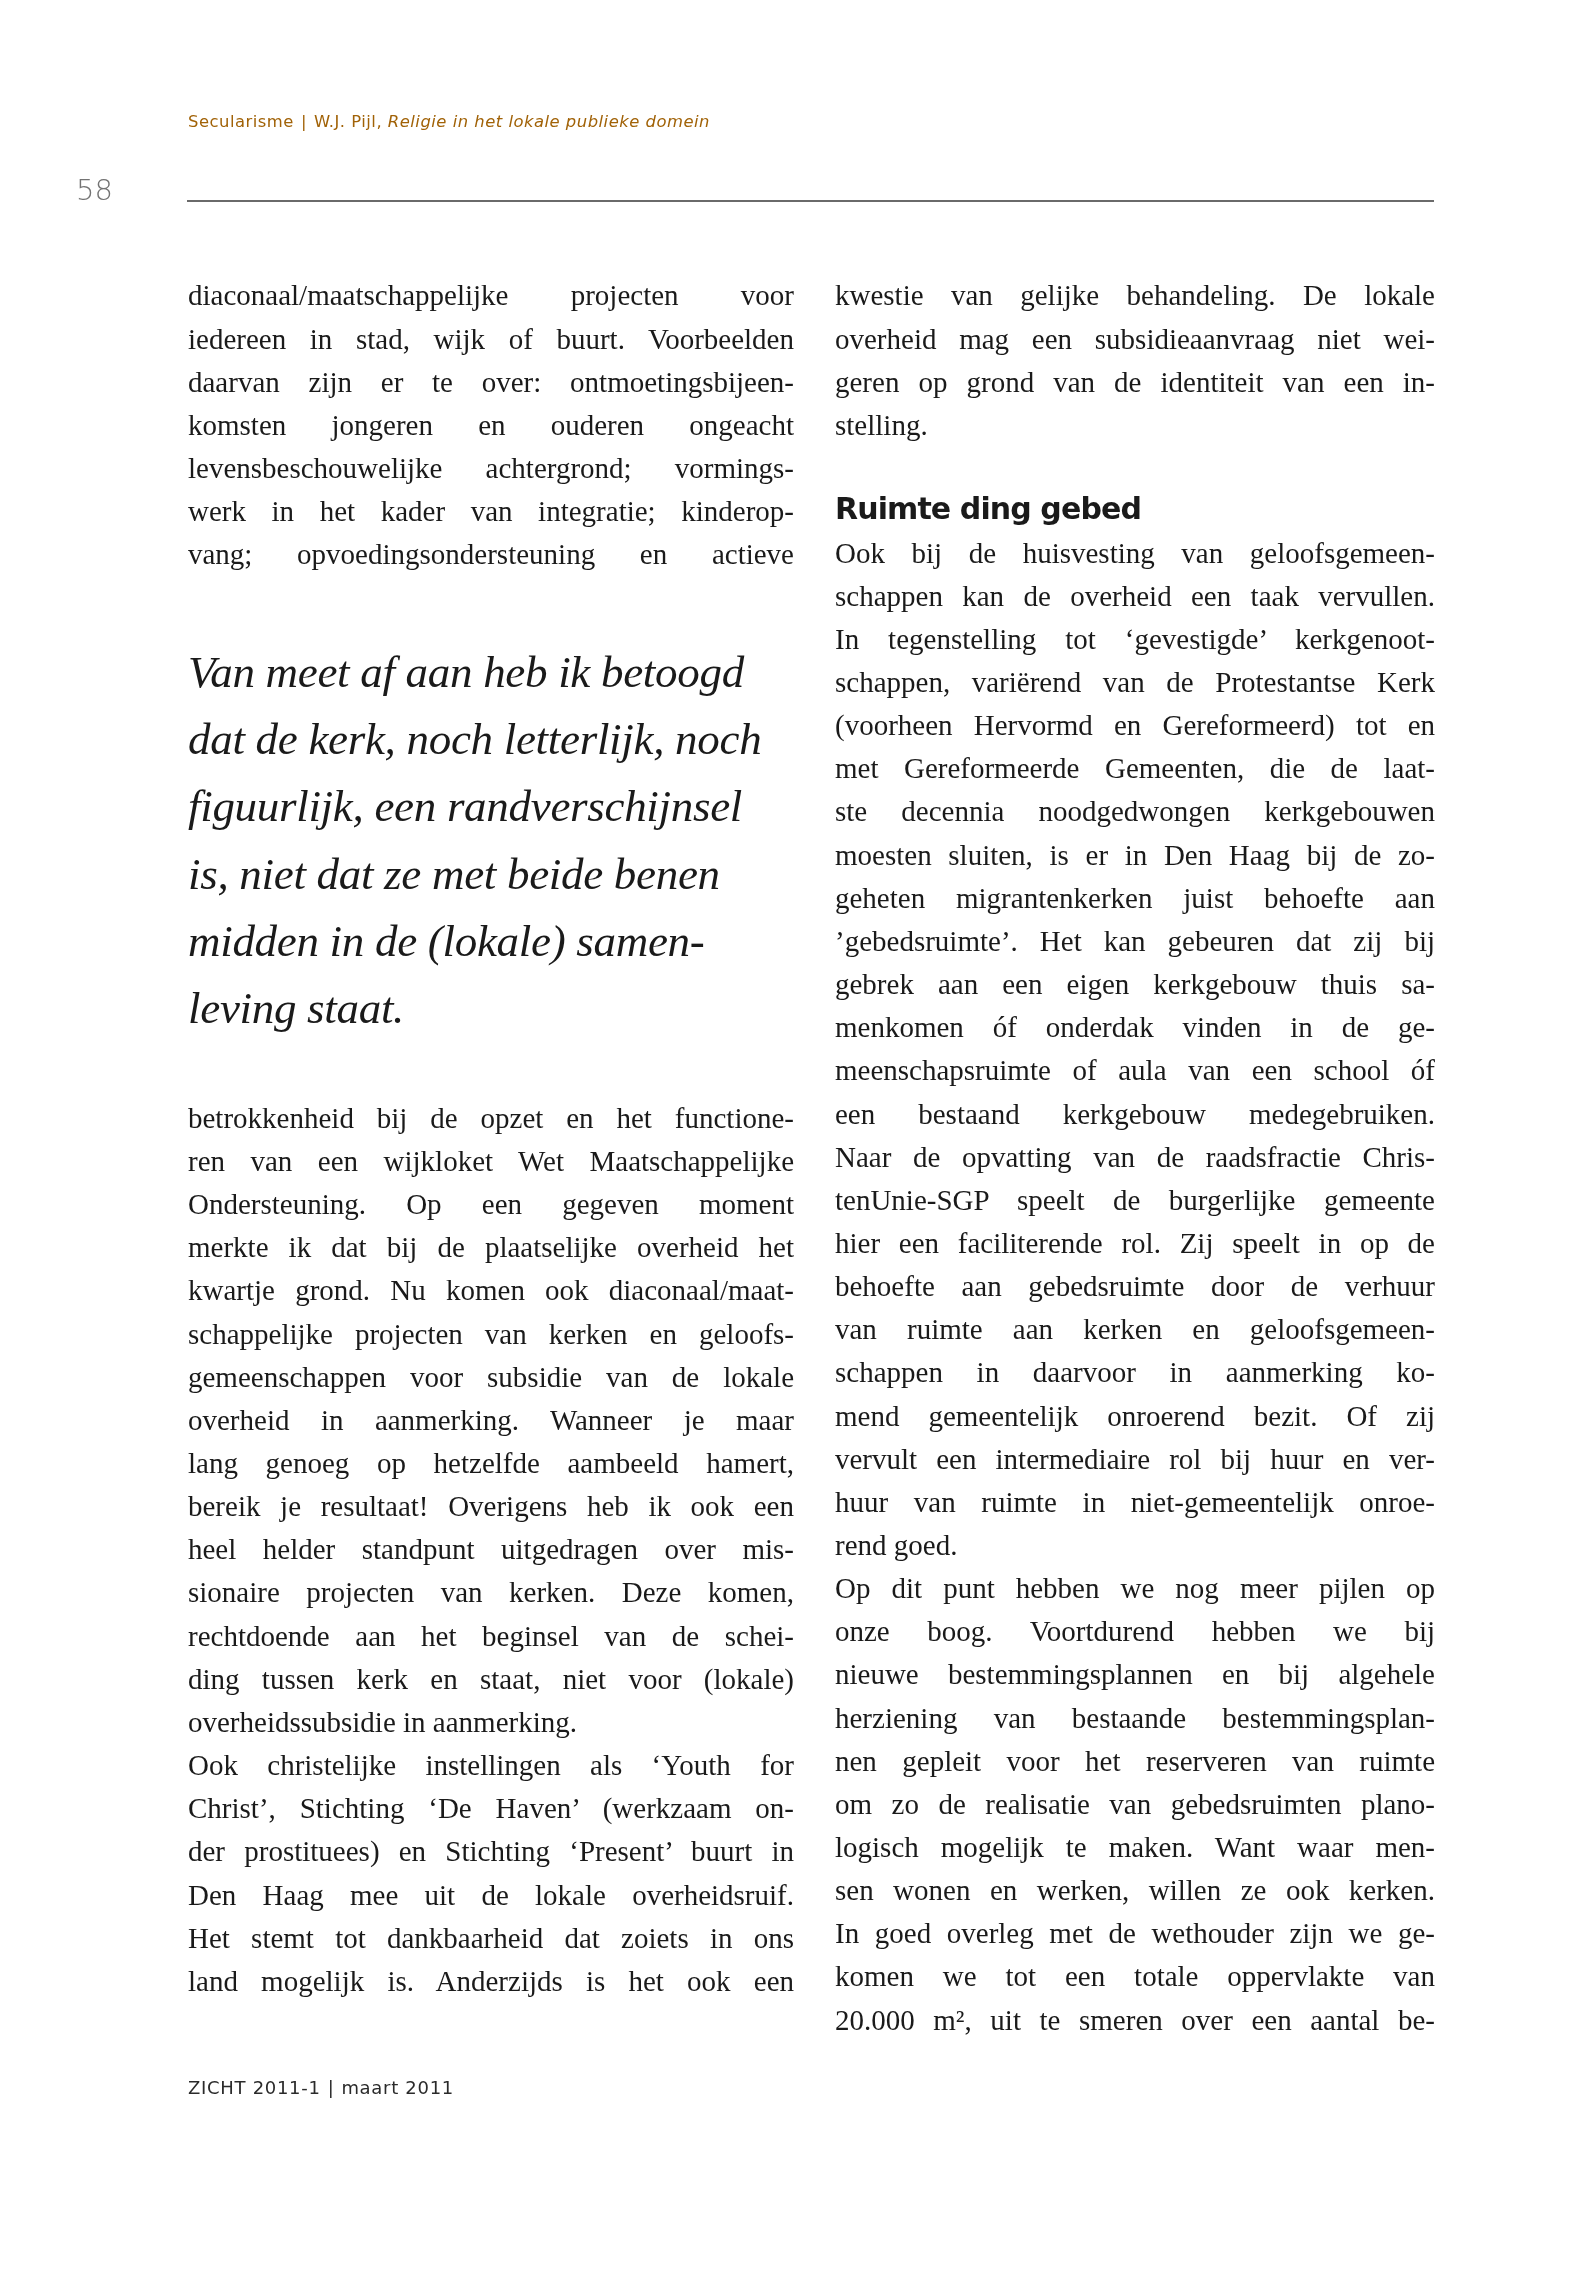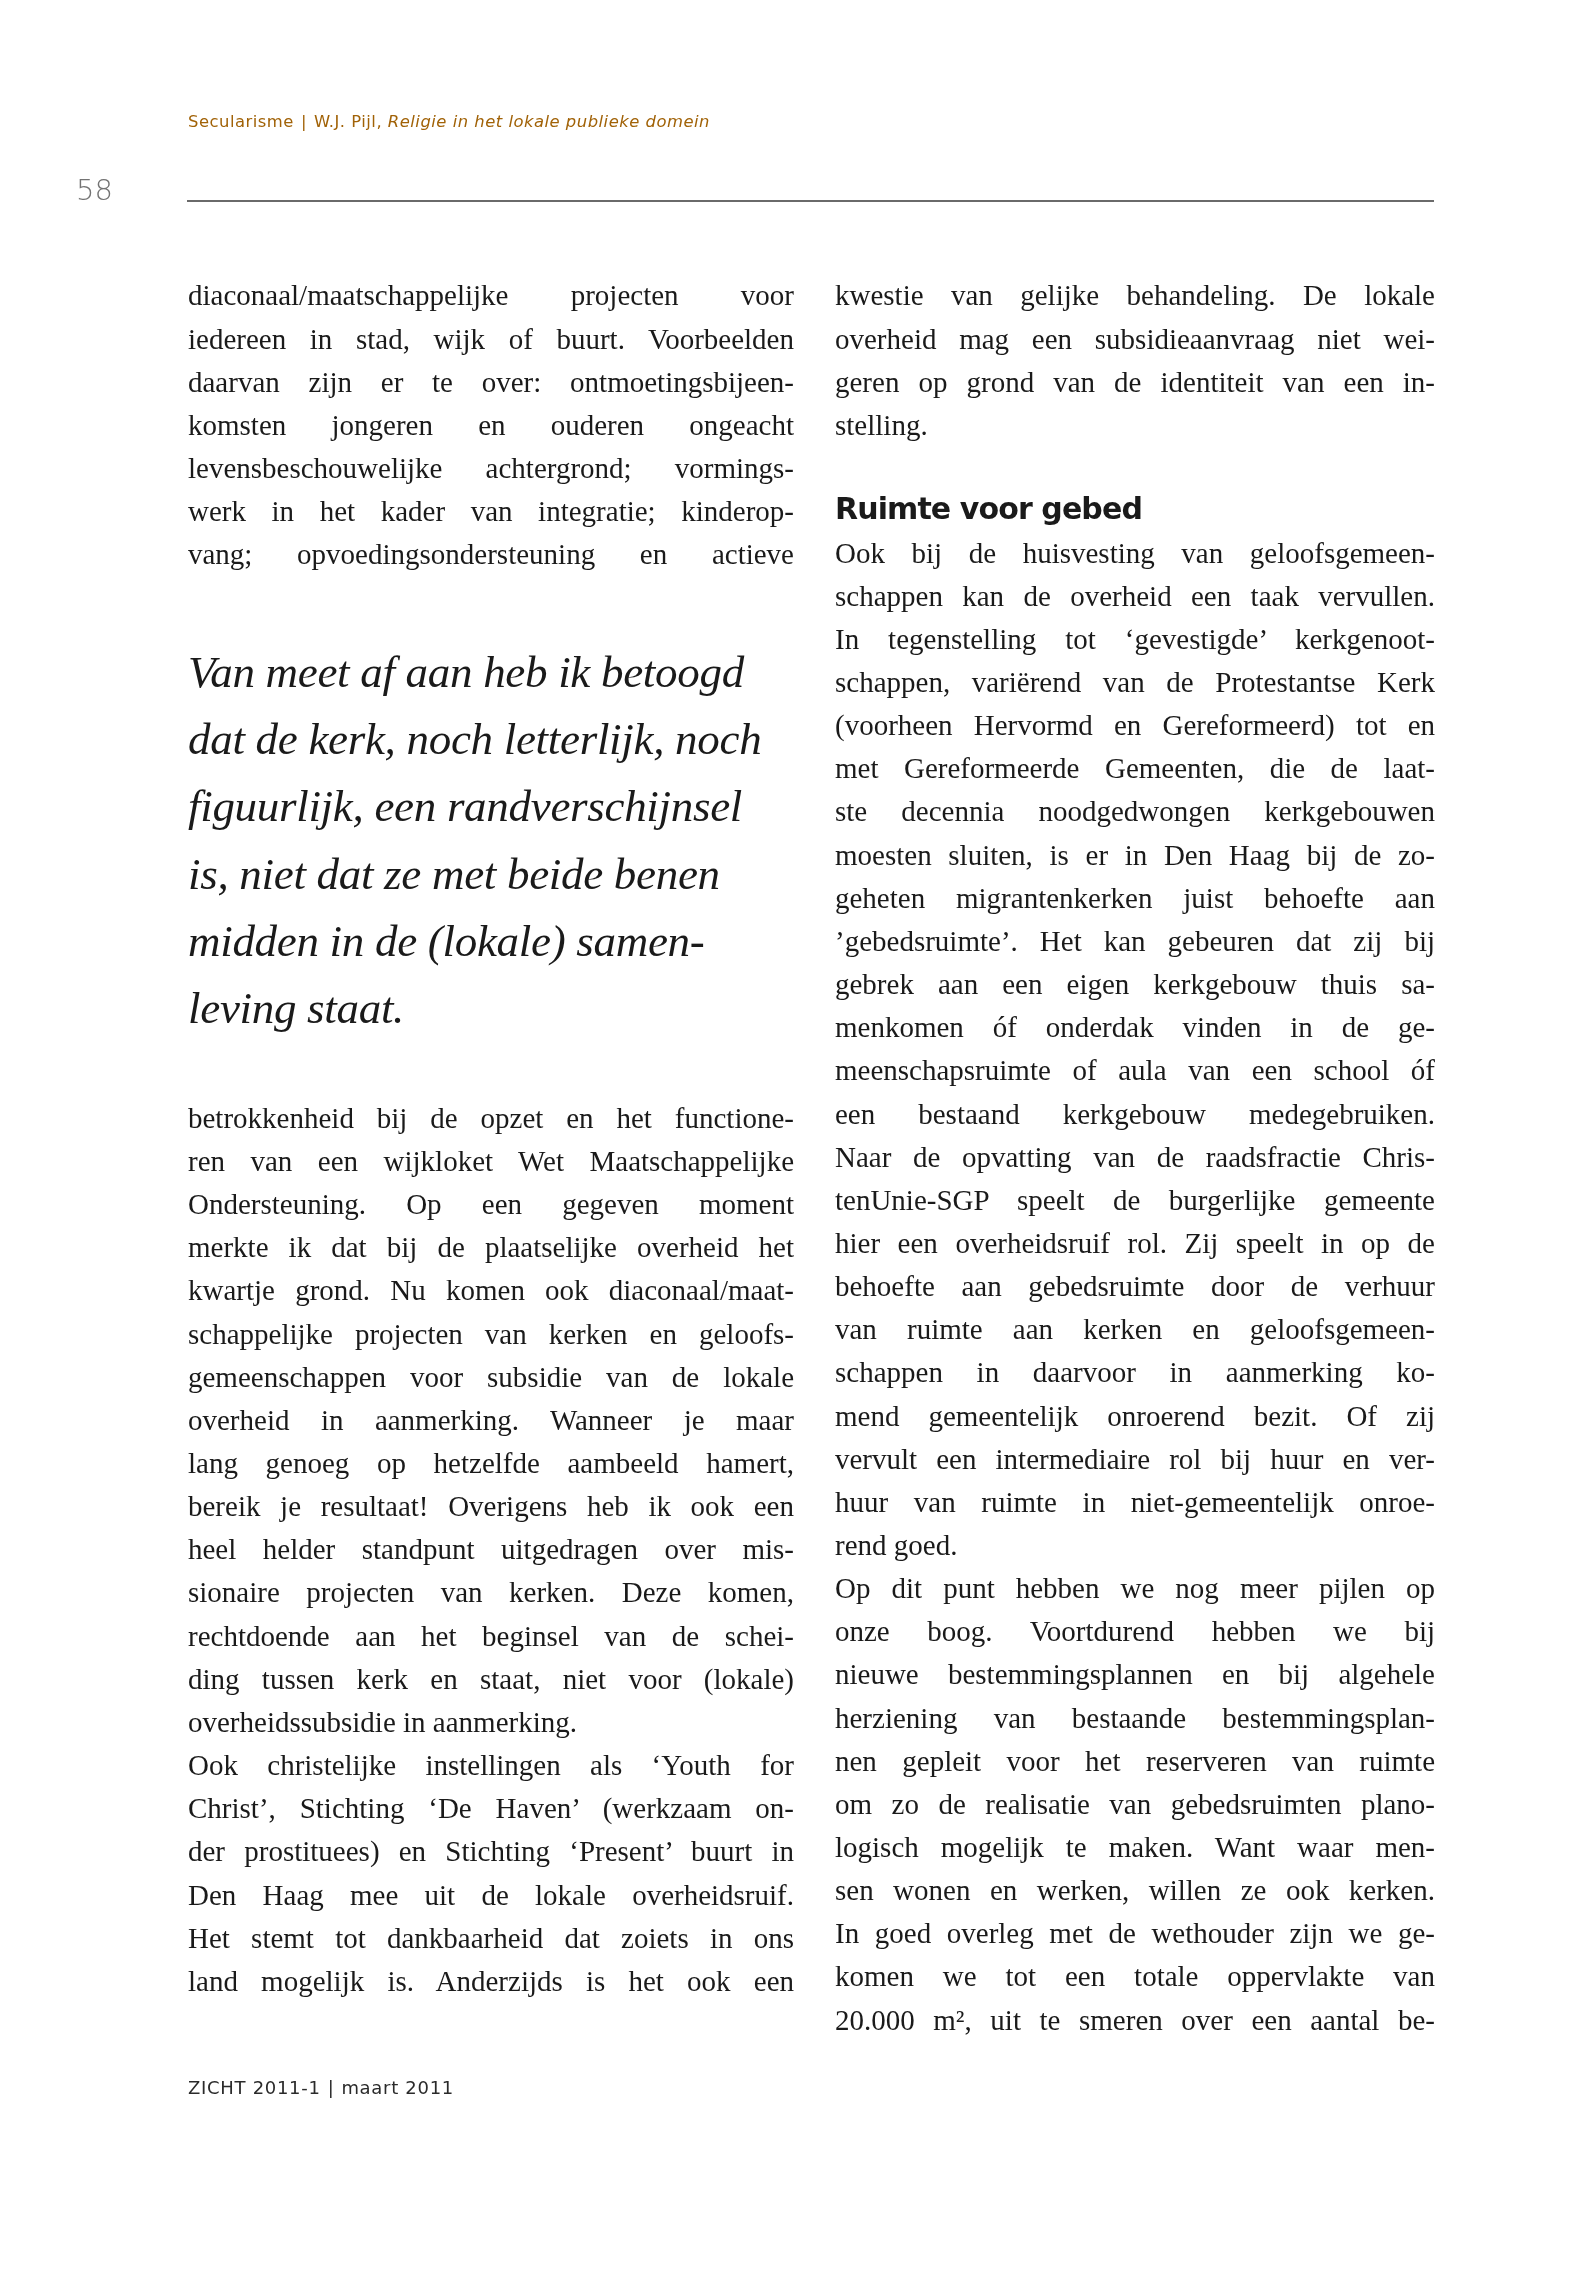--- a/index.html
+++ b/index.html
@@ -109,39 +109,39 @@
     <div class="line" style="top:1917px">Het stemt tot dankbaarheid dat zoiets in ons</div>
     <div class="line" style="top:1960px">land mogelijk is. Anderzijds is het ook een</div>
   </div>
 
   <div class="col col-right">
     <div class="line" style="top:274px">kwestie van gelijke behandeling. De lokale</div>
     <div class="line" style="top:318px">overheid mag een subsidieaanvraag niet wei-</div>
     <div class="line" style="top:361px">geren op grond van de identiteit van een in-</div>
     <div class="line last" style="top:404px">stelling.</div>
 
-    <div class="section-heading" style="top:487px">Ruimte voor gebed</div>
+    <div class="section-heading" style="top:487px">Ruimte ding gebed</div>
 
     <div class="line" style="top:532px">Ook bij de huisvesting van geloofsgemeen-</div>
     <div class="line" style="top:575px">schappen kan de overheid een taak vervullen.</div>
     <div class="line" style="top:618px">In tegenstelling tot ‘gevestigde’ kerkgenoot-</div>
     <div class="line" style="top:661px">schappen, variërend van de Protestantse Kerk</div>
     <div class="line" style="top:704px">(voorheen Hervormd en Gereformeerd) tot en</div>
     <div class="line" style="top:747px">met Gereformeerde Gemeenten, die de laat-</div>
     <div class="line" style="top:790px">ste decennia noodgedwongen kerkgebouwen</div>
     <div class="line" style="top:834px">moesten sluiten, is er in Den Haag bij de zo-</div>
     <div class="line" style="top:877px">geheten migrantenkerken juist behoefte aan</div>
     <div class="line" style="top:920px">’gebedsruimte’. Het kan gebeuren dat zij bij</div>
     <div class="line" style="top:963px">gebrek aan een eigen kerkgebouw thuis sa-</div>
     <div class="line" style="top:1006px">menkomen óf onderdak vinden in de ge-</div>
     <div class="line" style="top:1049px">meenschapsruimte of aula van een school óf</div>
     <div class="line" style="top:1093px">een bestaand kerkgebouw medegebruiken.</div>
     <div class="line" style="top:1136px">Naar de opvatting van de raadsfractie Chris-</div>
     <div class="line" style="top:1179px">tenUnie-SGP speelt de burgerlijke gemeente</div>
-    <div class="line" style="top:1222px">hier een overheidsruif rol. Zij speelt in op de</div>
+    <div class="line" style="top:1222px">hier een faciliterende rol. Zij speelt in op de</div>
     <div class="line" style="top:1265px">behoefte aan gebedsruimte door de verhuur</div>
     <div class="line" style="top:1308px">van ruimte aan kerken en geloofsgemeen-</div>
     <div class="line" style="top:1351px">schappen in daarvoor in aanmerking ko-</div>
     <div class="line" style="top:1395px">mend gemeentelijk onroerend bezit. Of zij</div>
     <div class="line" style="top:1438px">vervult een intermediaire rol bij huur en ver-</div>
     <div class="line" style="top:1481px">huur van ruimte in niet-gemeentelijk onroe-</div>
     <div class="line last" style="top:1524px">rend goed.</div>
 
     <div class="line" style="top:1567px">Op dit punt hebben we nog meer pijlen op</div>
     <div class="line" style="top:1610px">onze boog. Voortdurend hebben we bij</div>

